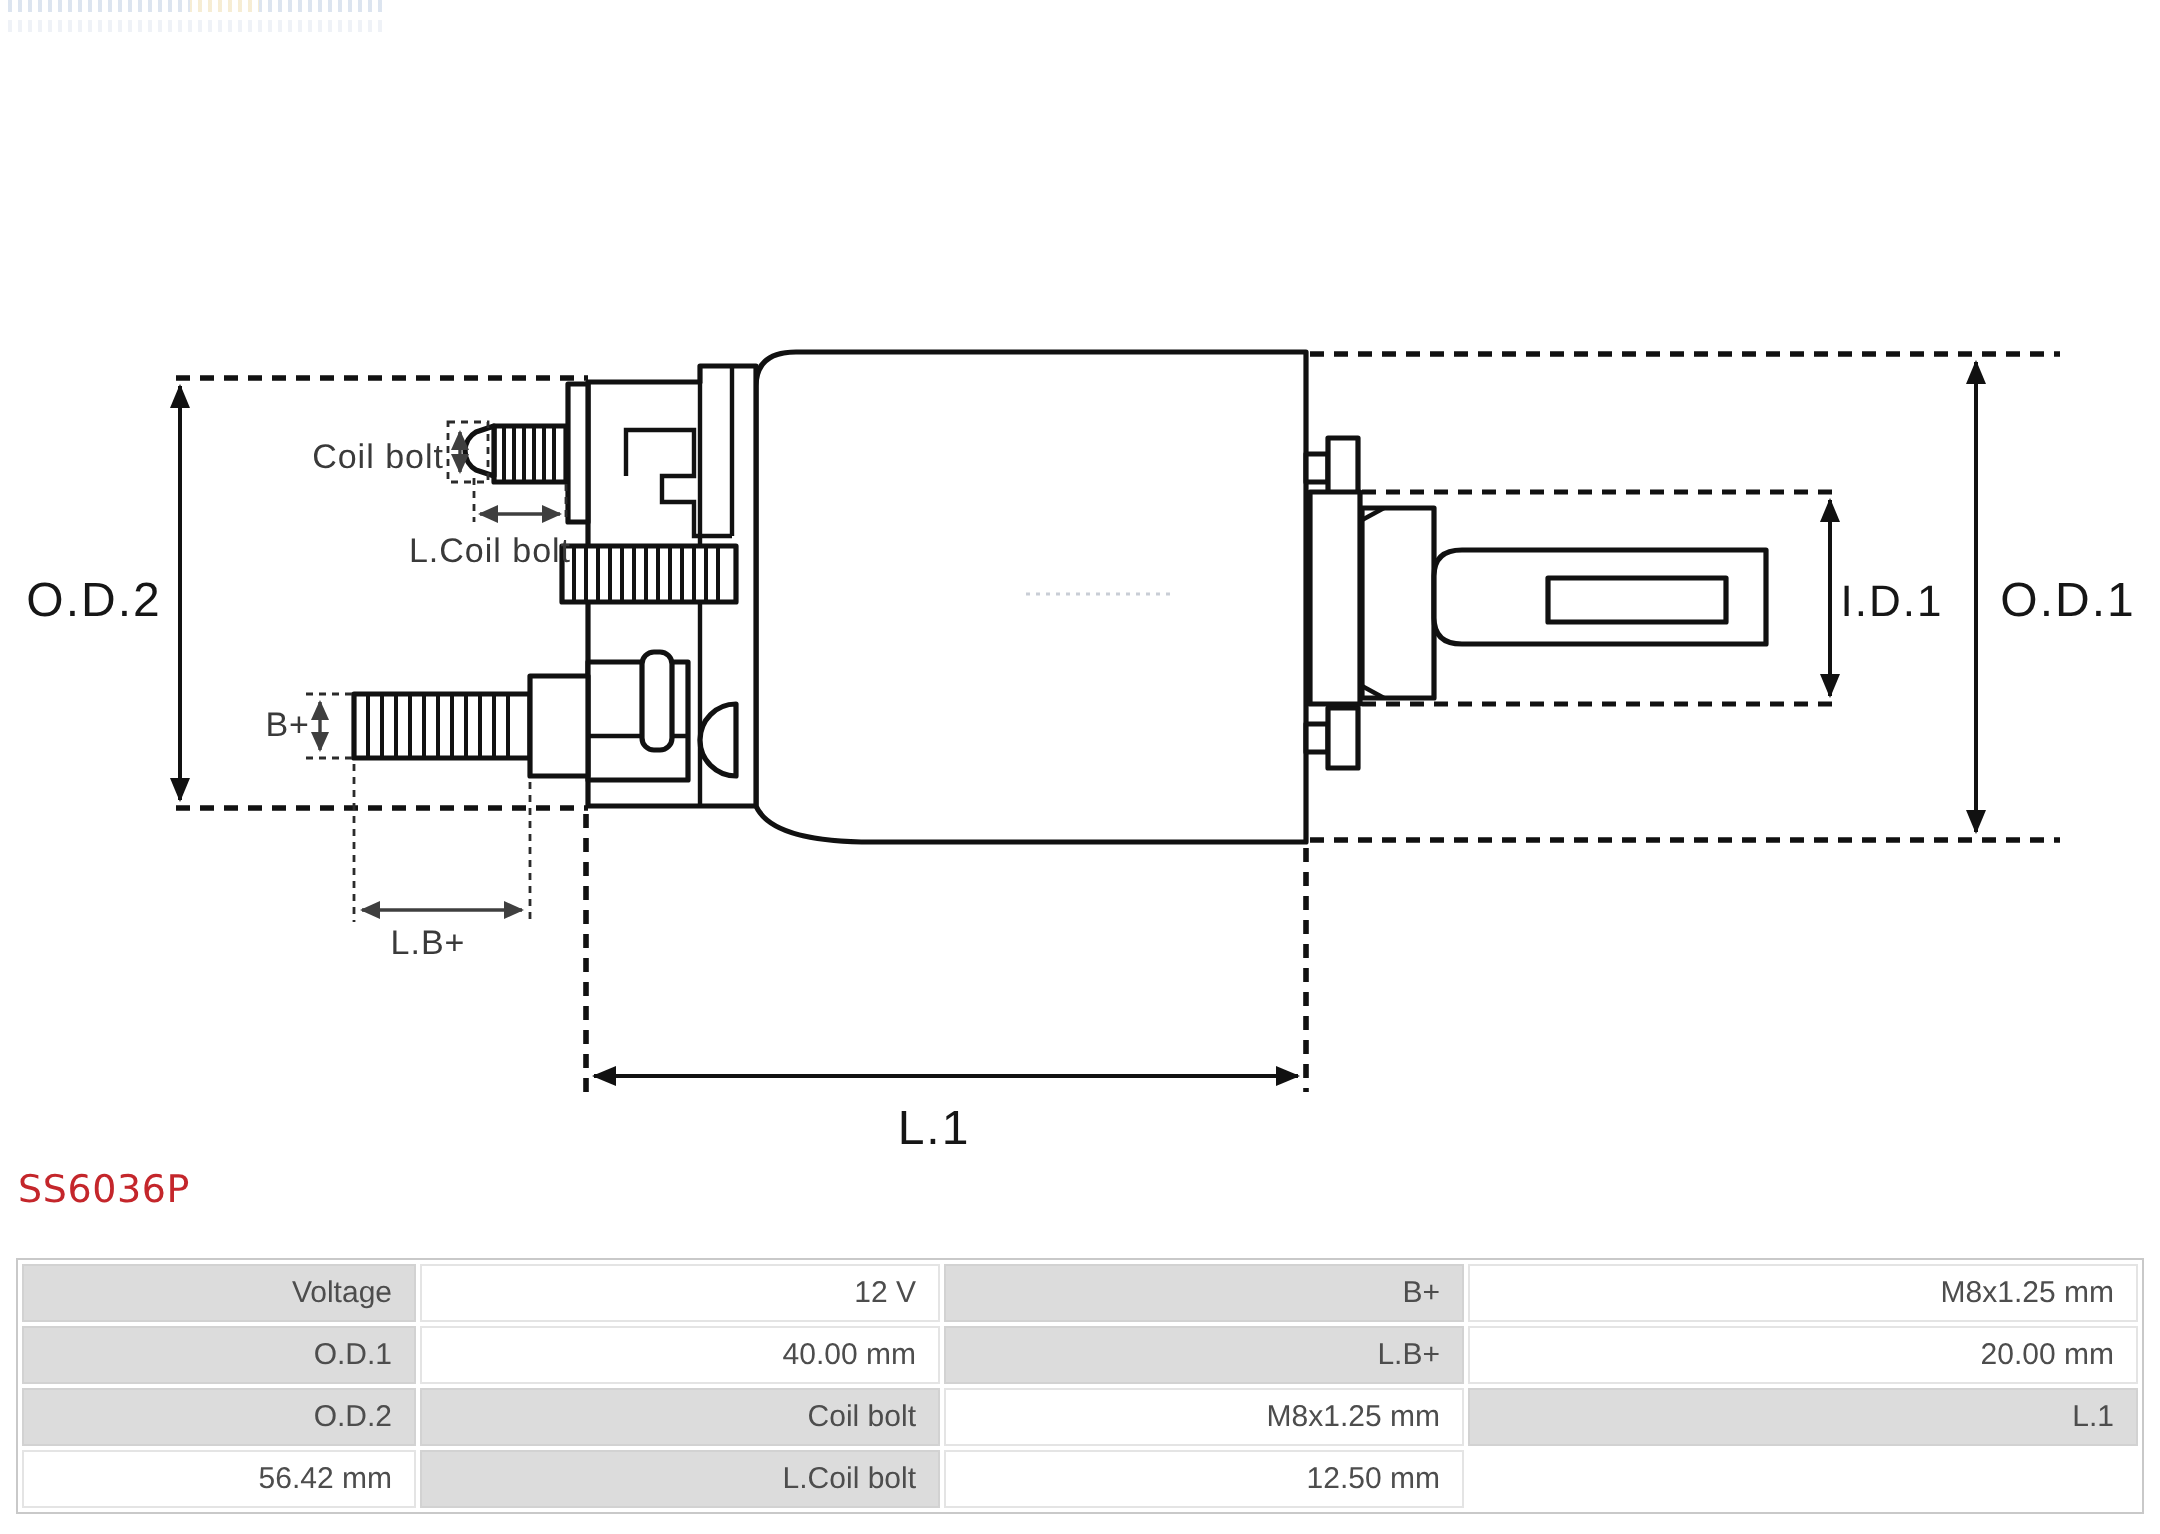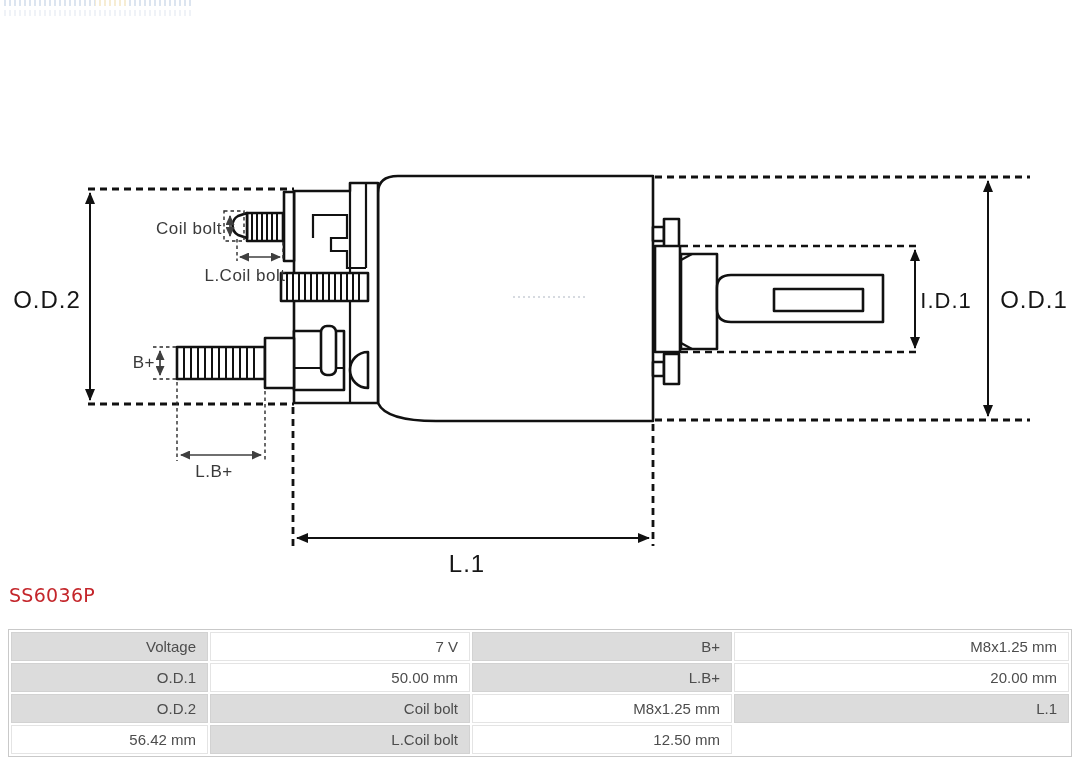--- a/index.html
+++ b/index.html
@@ -175,26 +175,26 @@
       <line class="dimS" x1="181" y1="455" x2="261" y2="455" marker-start="url(#mG)" marker-end="url(#mG)"></line>
       <text class="lblS" x="214" y="477" text-anchor="middle">L.B+</text>
     </g>
   </svg>
 
   <div id="part-number">SS6036P</div>
 
   <div id="spec-table">
 
     <div class="cell cell-label">Voltage</div>
-    <div class="cell cell-value">7 V</div>
+    <div class="cell cell-value">12 V</div>
     <div class="cell cell-label">B+</div>
     <div class="cell cell-value">M8x1.25 mm</div>
 
     <div class="cell cell-label">O.D.1</div>
-    <div class="cell cell-value">50.00 mm</div>
+    <div class="cell cell-value">40.00 mm</div>
     <div class="cell cell-label">L.B+</div>
     <div class="cell cell-value">20.00 mm</div>
 
     <div class="cell cell-label">O.D.2</div>
     <div class="cell cell-label">Coil bolt</div>
     <div class="cell cell-value">M8x1.25 mm</div>
 
     <div class="cell cell-label">L.1</div>
     <div class="cell cell-value">56.42 mm</div>
     <div class="cell cell-label">L.Coil bolt</div>

